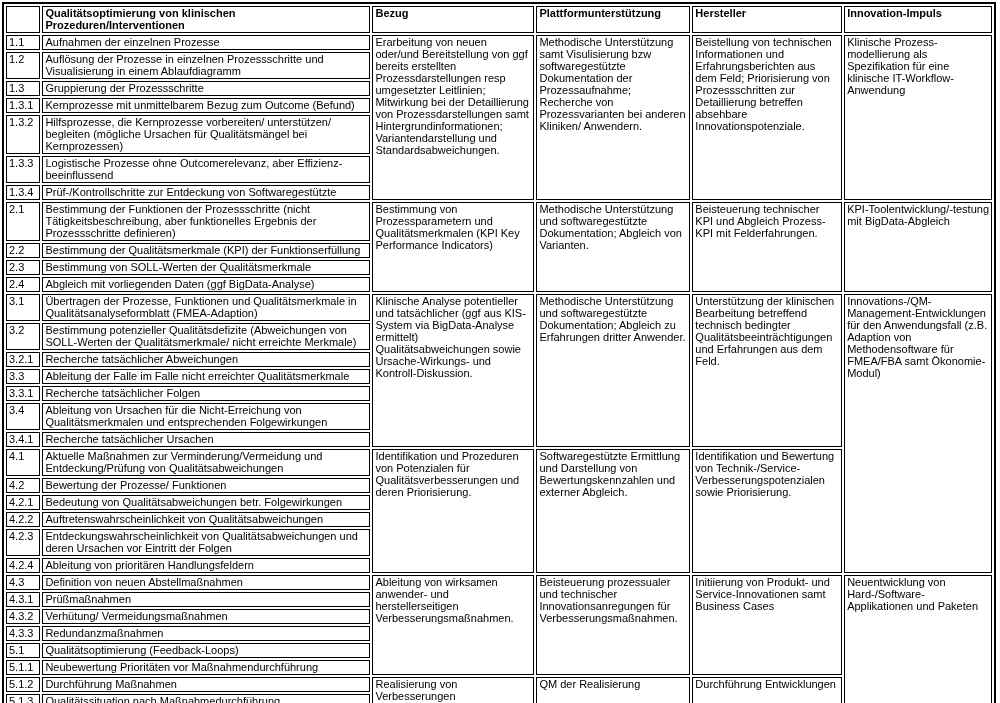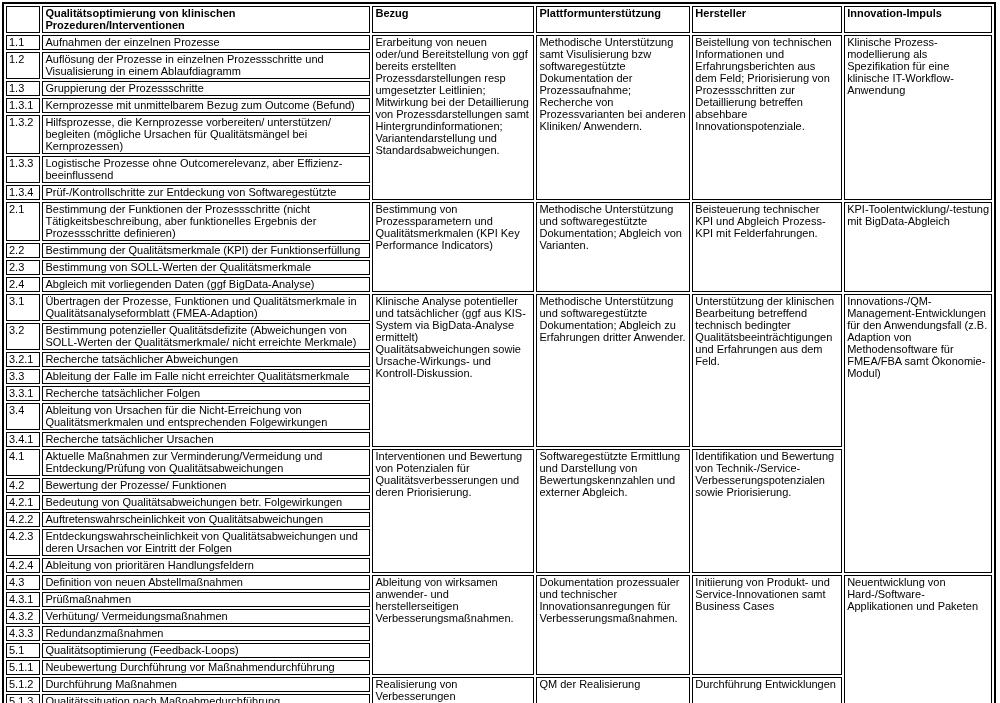--- a/index.html
+++ b/index.html
@@ -144,21 +144,21 @@
     <td class="desc">Ableitung von Ursachen für die Nicht-Erreichung von Qualitätsmerkmalen und entsprechenden Folgewirkungen</td>
   </tr>
   <tr>
     <td class="num">3.4.1</td>
     <td class="desc">Recherche tatsächlicher Ursachen</td>
   </tr>
 
   <tr>
     <td class="num">4.1</td>
     <td class="desc">Aktuelle Maßnahmen zur Verminderung/Vermeidung und Entdeckung/Prüfung von Qualitätsabweichungen</td>
-    <td rowspan="6">Interventionen und Bewertung von Potenzialen für Qualitätsverbesserungen und deren Priorisierung.</td>
+    <td rowspan="6">Identifikation und Prozeduren von Potenzialen für Qualitätsverbesserungen und deren Priorisierung.</td>
     <td rowspan="6">Softwaregestützte Ermittlung und Darstellung von Bewertungskennzahlen und externer Abgleich.</td>
     <td rowspan="6">Identifikation und Bewertung von Technik-/Service-Verbesserungspotenzialen sowie Priorisierung.</td>
   </tr>
   <tr>
     <td class="num">4.2</td>
     <td class="desc">Bewertung der Prozesse/ Funktionen</td>
   </tr>
   <tr>
     <td class="num">4.2.1</td>
     <td class="desc">Bedeutung von Qualitätsabweichungen betr. Folgewirkungen</td>
@@ -173,21 +173,21 @@
   </tr>
   <tr>
     <td class="num">4.2.4</td>
     <td class="desc">Ableitung von prioritären Handlungsfeldern</td>
   </tr>
 
   <tr>
     <td class="num">4.3</td>
     <td class="desc">Definition von neuen Abstellmaßnahmen</td>
     <td rowspan="6">Ableitung von wirksamen anwender- und herstellerseitigen Verbesserungsmaßnahmen.</td>
-    <td rowspan="6">Dokumentation prozessualer und technischer Innovationsanregungen für Verbesserungsmaßnahmen.</td>
+    <td rowspan="6">Beisteuerung prozessualer und technischer Innovationsanregungen für Verbesserungsmaßnahmen.</td>
     <td rowspan="6">Initiierung von Produkt- und Service-Innovationen samt Business Cases</td>
     <td rowspan="8" class="vmid">Neuentwicklung von Hard-/Software-Applikationen und Paketen</td>
   </tr>
   <tr>
     <td class="num">4.3.1</td>
     <td class="desc">Prüßmaßnahmen</td>
   </tr>
   <tr>
     <td class="num">4.3.2</td>
     <td class="desc">Verhütung/ Vermeidungsmaßnahmen</td>
@@ -195,21 +195,21 @@
   <tr>
     <td class="num">4.3.3</td>
     <td class="desc">Redundanzmaßnahmen</td>
   </tr>
   <tr>
     <td class="num">5.1</td>
     <td class="desc">Qualitätsoptimierung (Feedback-Loops)</td>
   </tr>
   <tr>
     <td class="num">5.1.1</td>
-    <td class="desc">Neubewertung Durchführung vor Maßnahmendurchführung</td>
+    <td class="desc">Neubewertung Prioritäten vor Maßnahmendurchführung</td>
   </tr>
 
   <tr>
     <td class="num">5.1.2</td>
     <td class="desc">Durchführung Maßnahmen</td>
     <td rowspan="2">Realisierung von Verbesserungen</td>
     <td rowspan="2">QM der Realisierung</td>
     <td rowspan="2">Durchführung Entwicklungen</td>
   </tr>
   <tr>

